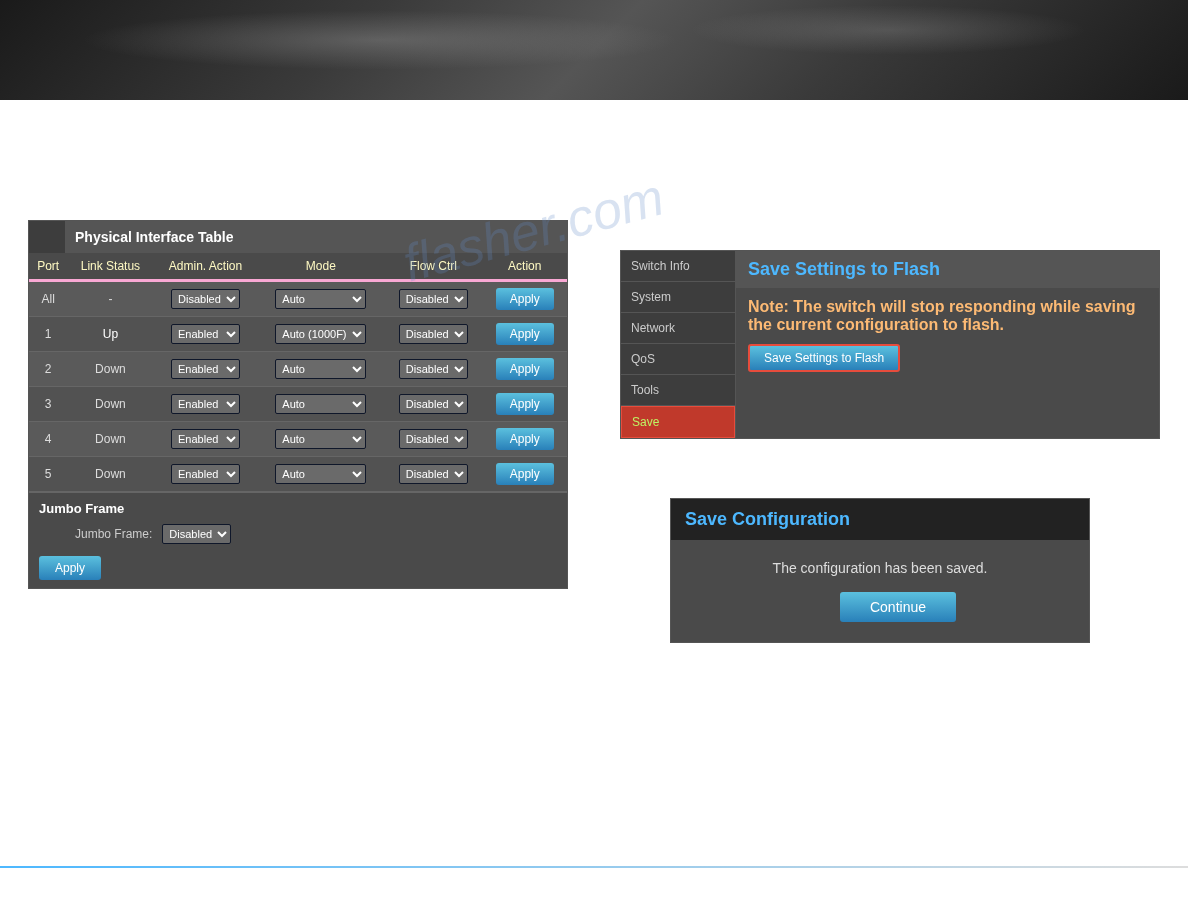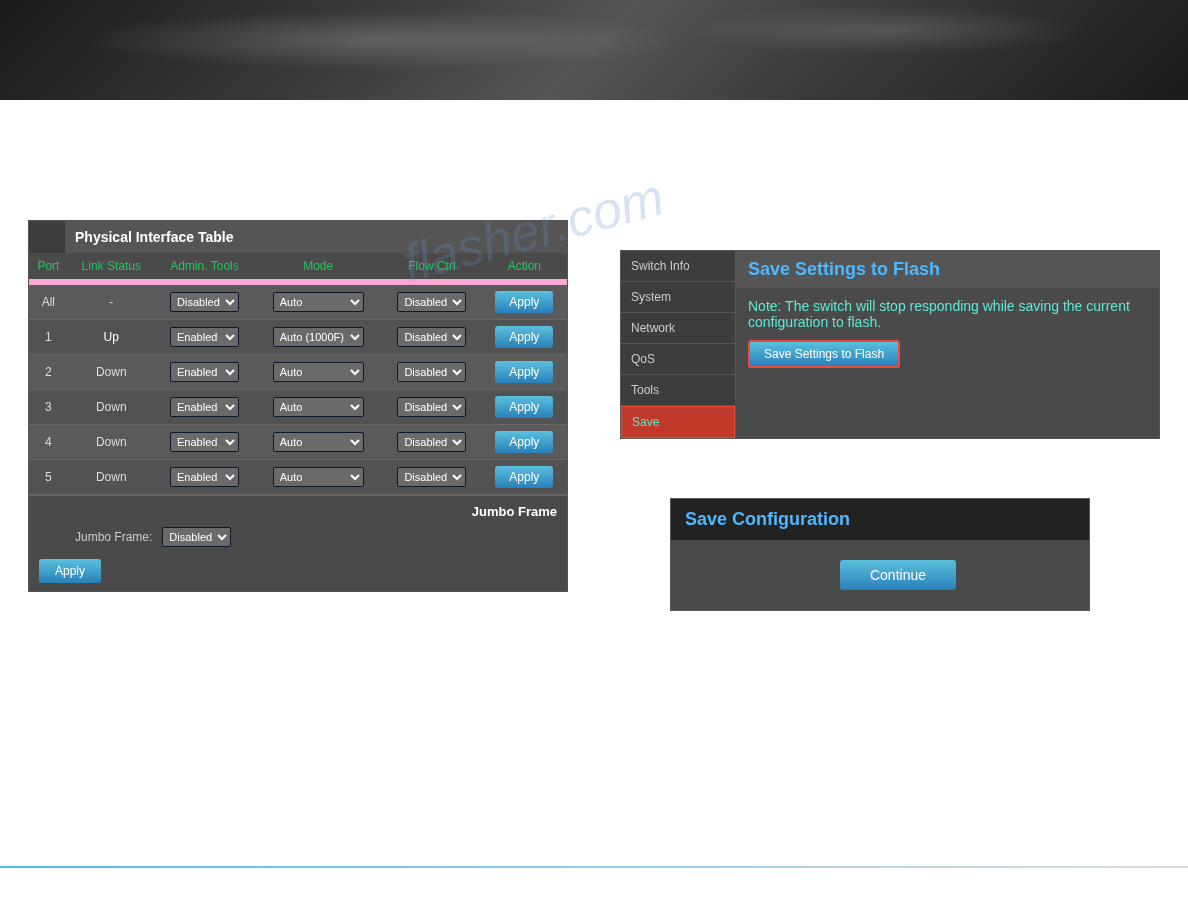--- a/index.html
+++ b/index.html
@@ -85,26 +85,26 @@
     table.interface-table {
       width: 100%;
       border-collapse: collapse;
     }
 
     table.interface-table thead tr {
       background: #4a4a4a;
     }
 
     table.interface-table thead th {
-      color: #22c55e;
+      color: #fef9c3;
       padding: 6px 4px;
       text-align: center;
       font-weight: normal;
       font-size: 12px;
-      border-bottom: 6px solid #f9a8d4;
+      border-bottom: 3px solid #f9a8d4;
     }
 
     table.interface-table tbody tr {
       background: #5a5a5a;
       border-bottom: 1px solid #666;
     }
 
     table.interface-table tbody tr:nth-child(even) {
       background: #525252;
     }
@@ -140,21 +140,20 @@
       background: #4a4a4a;
       padding: 8px 10px;
       border-top: 1px solid #666;
     }
 
     .jumbo-title {
       color: #fff;
       font-weight: bold;
       font-size: 13px;
       margin-bottom: 8px;
-      text-align: right;
     }
 
     .jumbo-row {
       display: flex;
       align-items: center;
       gap: 10px;
       margin-bottom: 8px;
       margin-left: 36px;
     }
 
@@ -196,23 +195,24 @@
       color: #4db8ff;
       font-size: 18px;
       font-weight: bold;
     }
 
     .save-flash-body {
       padding: 10px 12px;
     }
 
     .save-flash-note {
-      color: #5eead4;
-      font-size: 14px;
+      color: #fdba74;
+      font-size: 16px;
       margin-bottom: 10px;
+      font-weight: bold;
     }
 
     .save-flash-btn {
       background: linear-gradient(to bottom, #5bc0de, #2980b9);
       color: #fff;
       border: 2px solid #e74c3c;
       padding: 5px 14px;
       border-radius: 3px;
       cursor: pointer;
       font-size: 12px;
@@ -311,21 +311,21 @@
   <div class="watermark">flasher.com</div>
 
   <div class="left-panel">
     <div class="table-container">
       <div class="table-title">Physical Interface Table</div>
       <table class="interface-table">
         <thead>
           <tr>
             <th>Port</th>
             <th>Link Status</th>
-            <th>Admin. Tools</th>
+            <th>Admin. Action</th>
             <th>Mode</th>
             <th>Flow Ctrl</th>
             <th>Action</th>
           </tr>
         </thead>
         <tbody id="interface-table-body">
         <tr>
               <td>All</td>
               <td>-</td>
               <td><select class="table-select"><option>Disabled</option><option>Enabled</option></select></td>
@@ -390,38 +390,39 @@
   </div>
 
   <div class="right-top-panel">
     <div class="save-layout save-flash-container">
       <div class="sidebar-menu">
         <div class="sidebar-menu-item">Switch Info</div>
         <div class="sidebar-menu-item">System</div>
         <div class="sidebar-menu-item">Network</div>
         <div class="sidebar-menu-item">QoS</div>
         <div class="sidebar-menu-item">Tools</div>
-        <div class="sidebar-menu-item highlighted" style="background:#c0392b; color:#5eead4; border: 1px solid #e74c3c;">Save</div>
+        <div class="sidebar-menu-item highlighted" style="background:#c0392b; color:#bef264; border: 1px solid #e74c3c;">Save</div>
       </div>
       <div class="save-content-area">
         <div class="save-flash-header">
           <div class="save-flash-title">Save Settings to Flash</div>
         </div>
         <div class="save-flash-body">
           <div class="save-flash-note">Note: The switch will stop responding while saving the current configuration to flash.</div>
           <button class="save-flash-btn">Save Settings to Flash</button>
         </div>
       </div>
     </div>
   </div>
 
   <div class="save-config-container">
     <div class="save-config-header">
       <div class="save-config-title">Save Configuration</div>
     </div>
     <div class="save-config-body">
+      <div class="save-config-msg">The configuration has been saved.</div>
       <button class="continue-btn">Continue</button>
     </div>
   </div>
 
   <div class="footer-line"></div>
 
 </div>
 
 </body></html>

